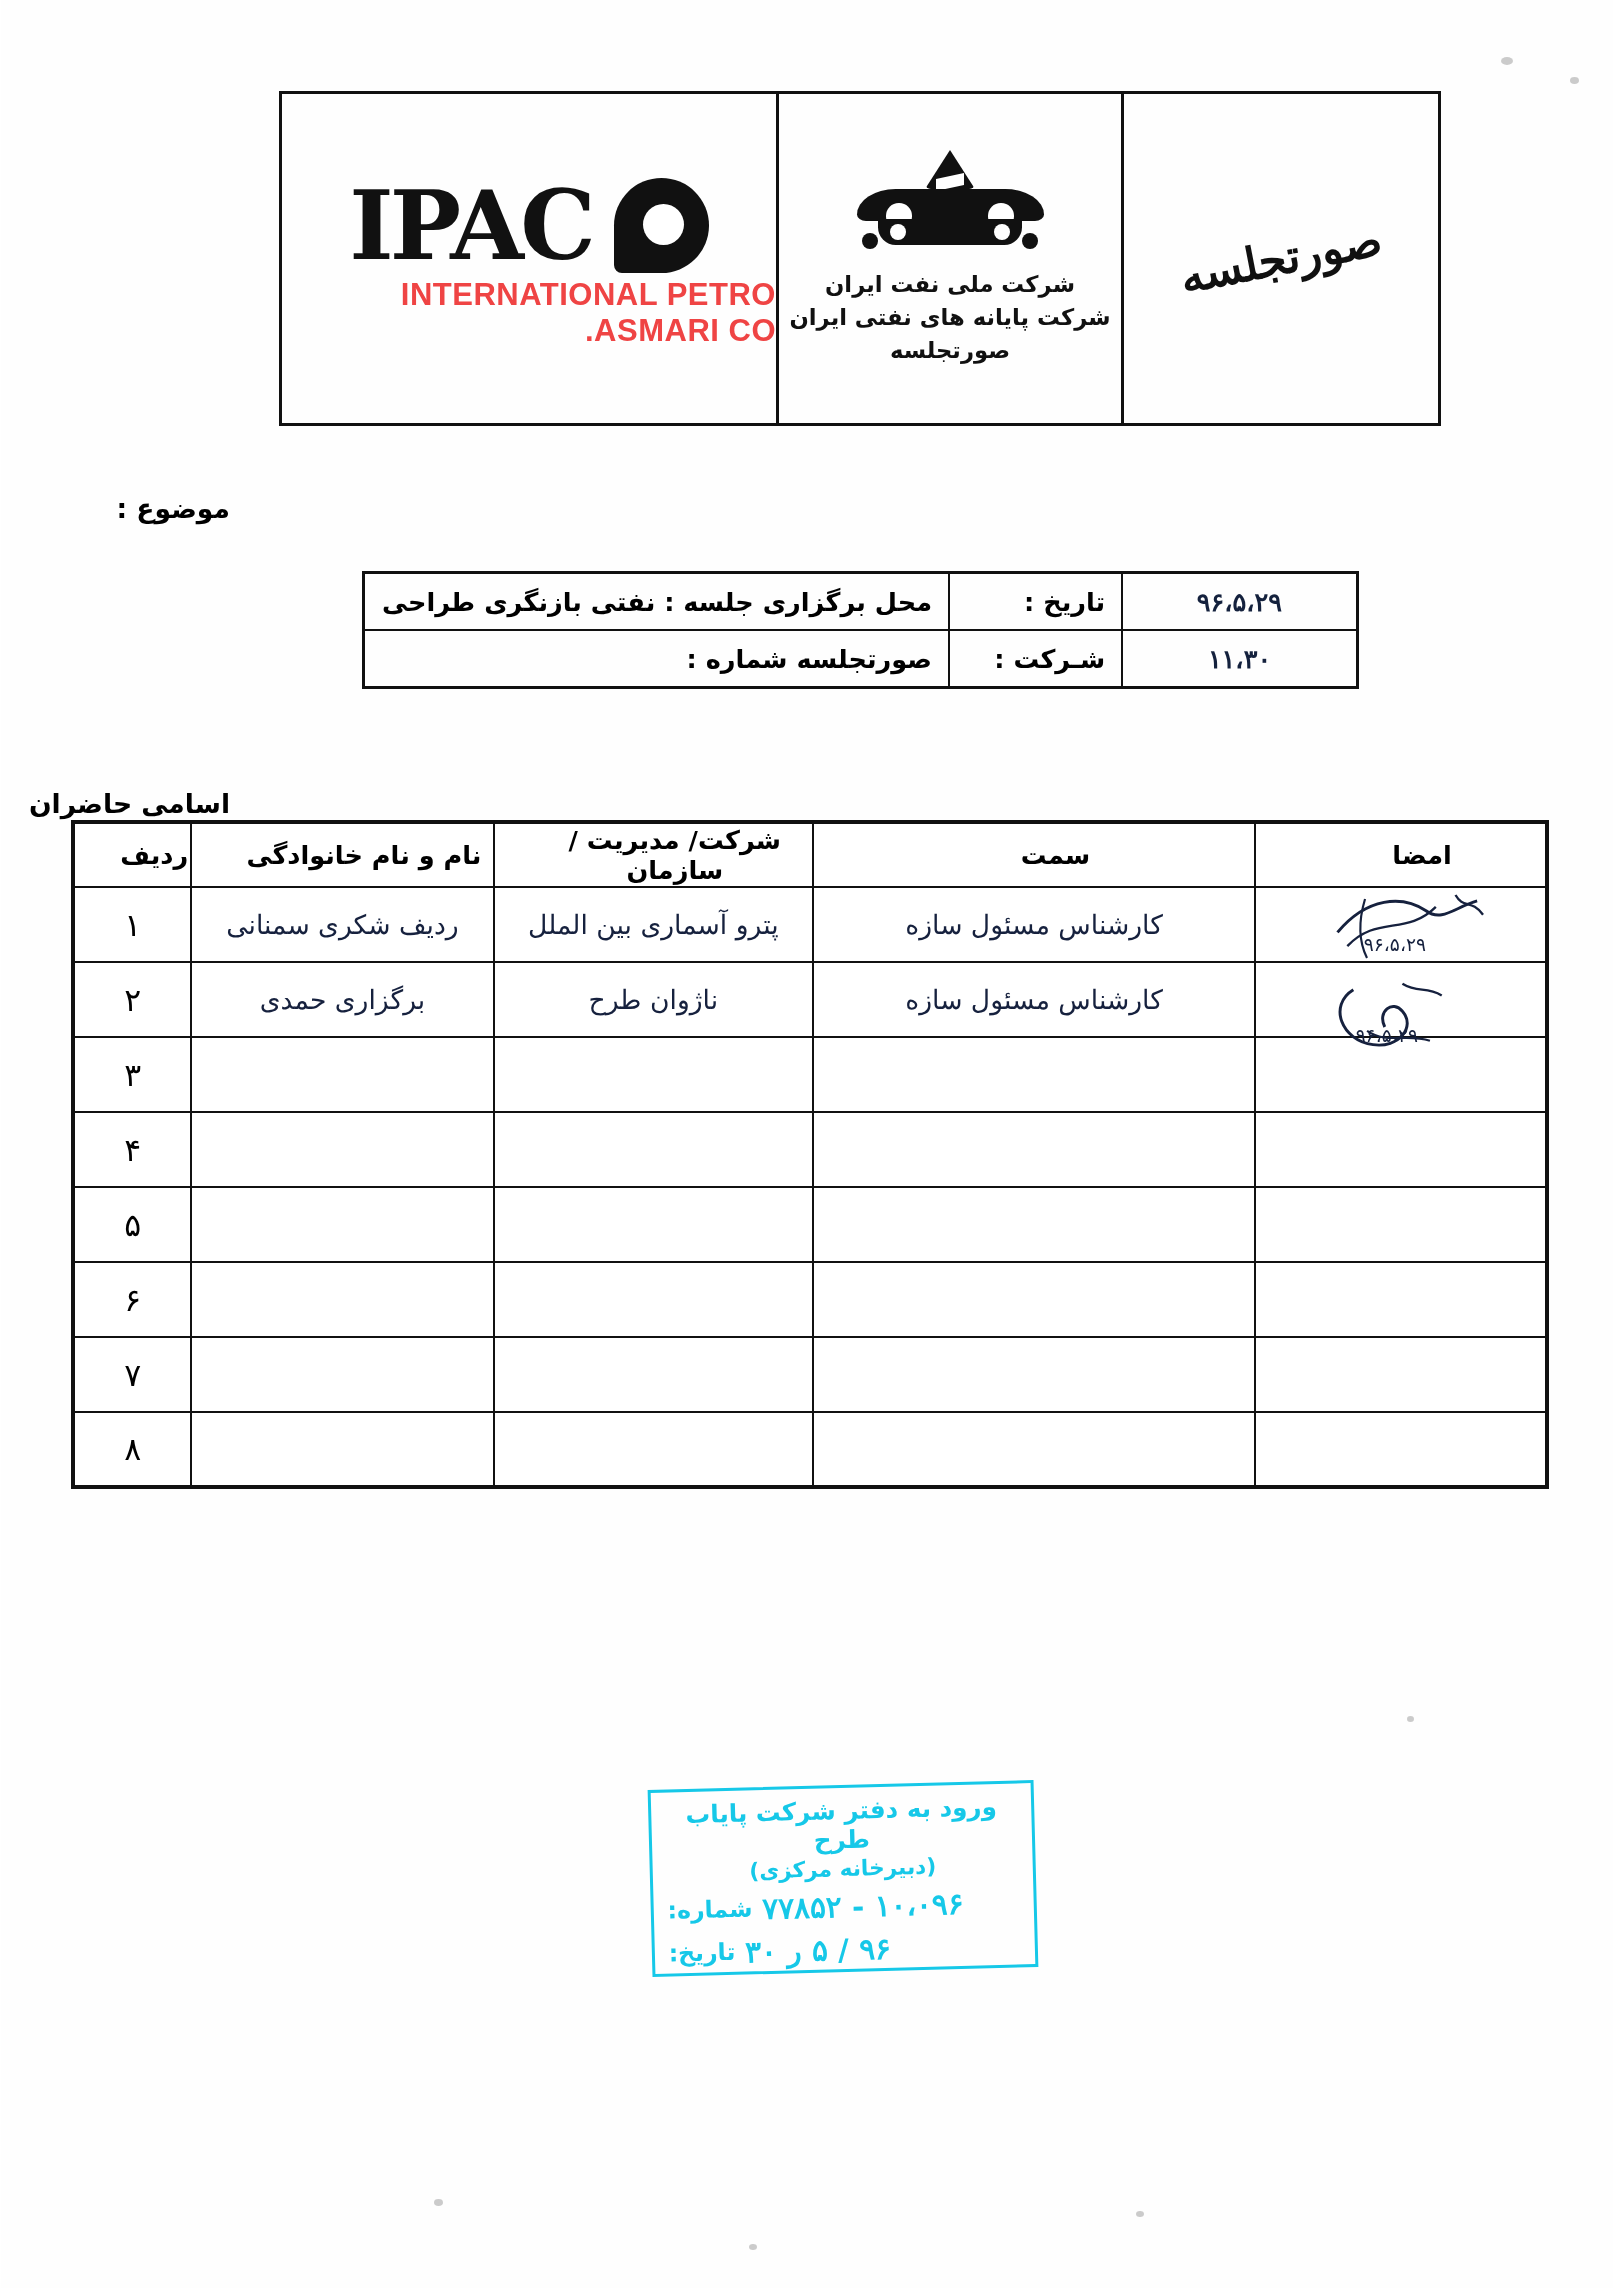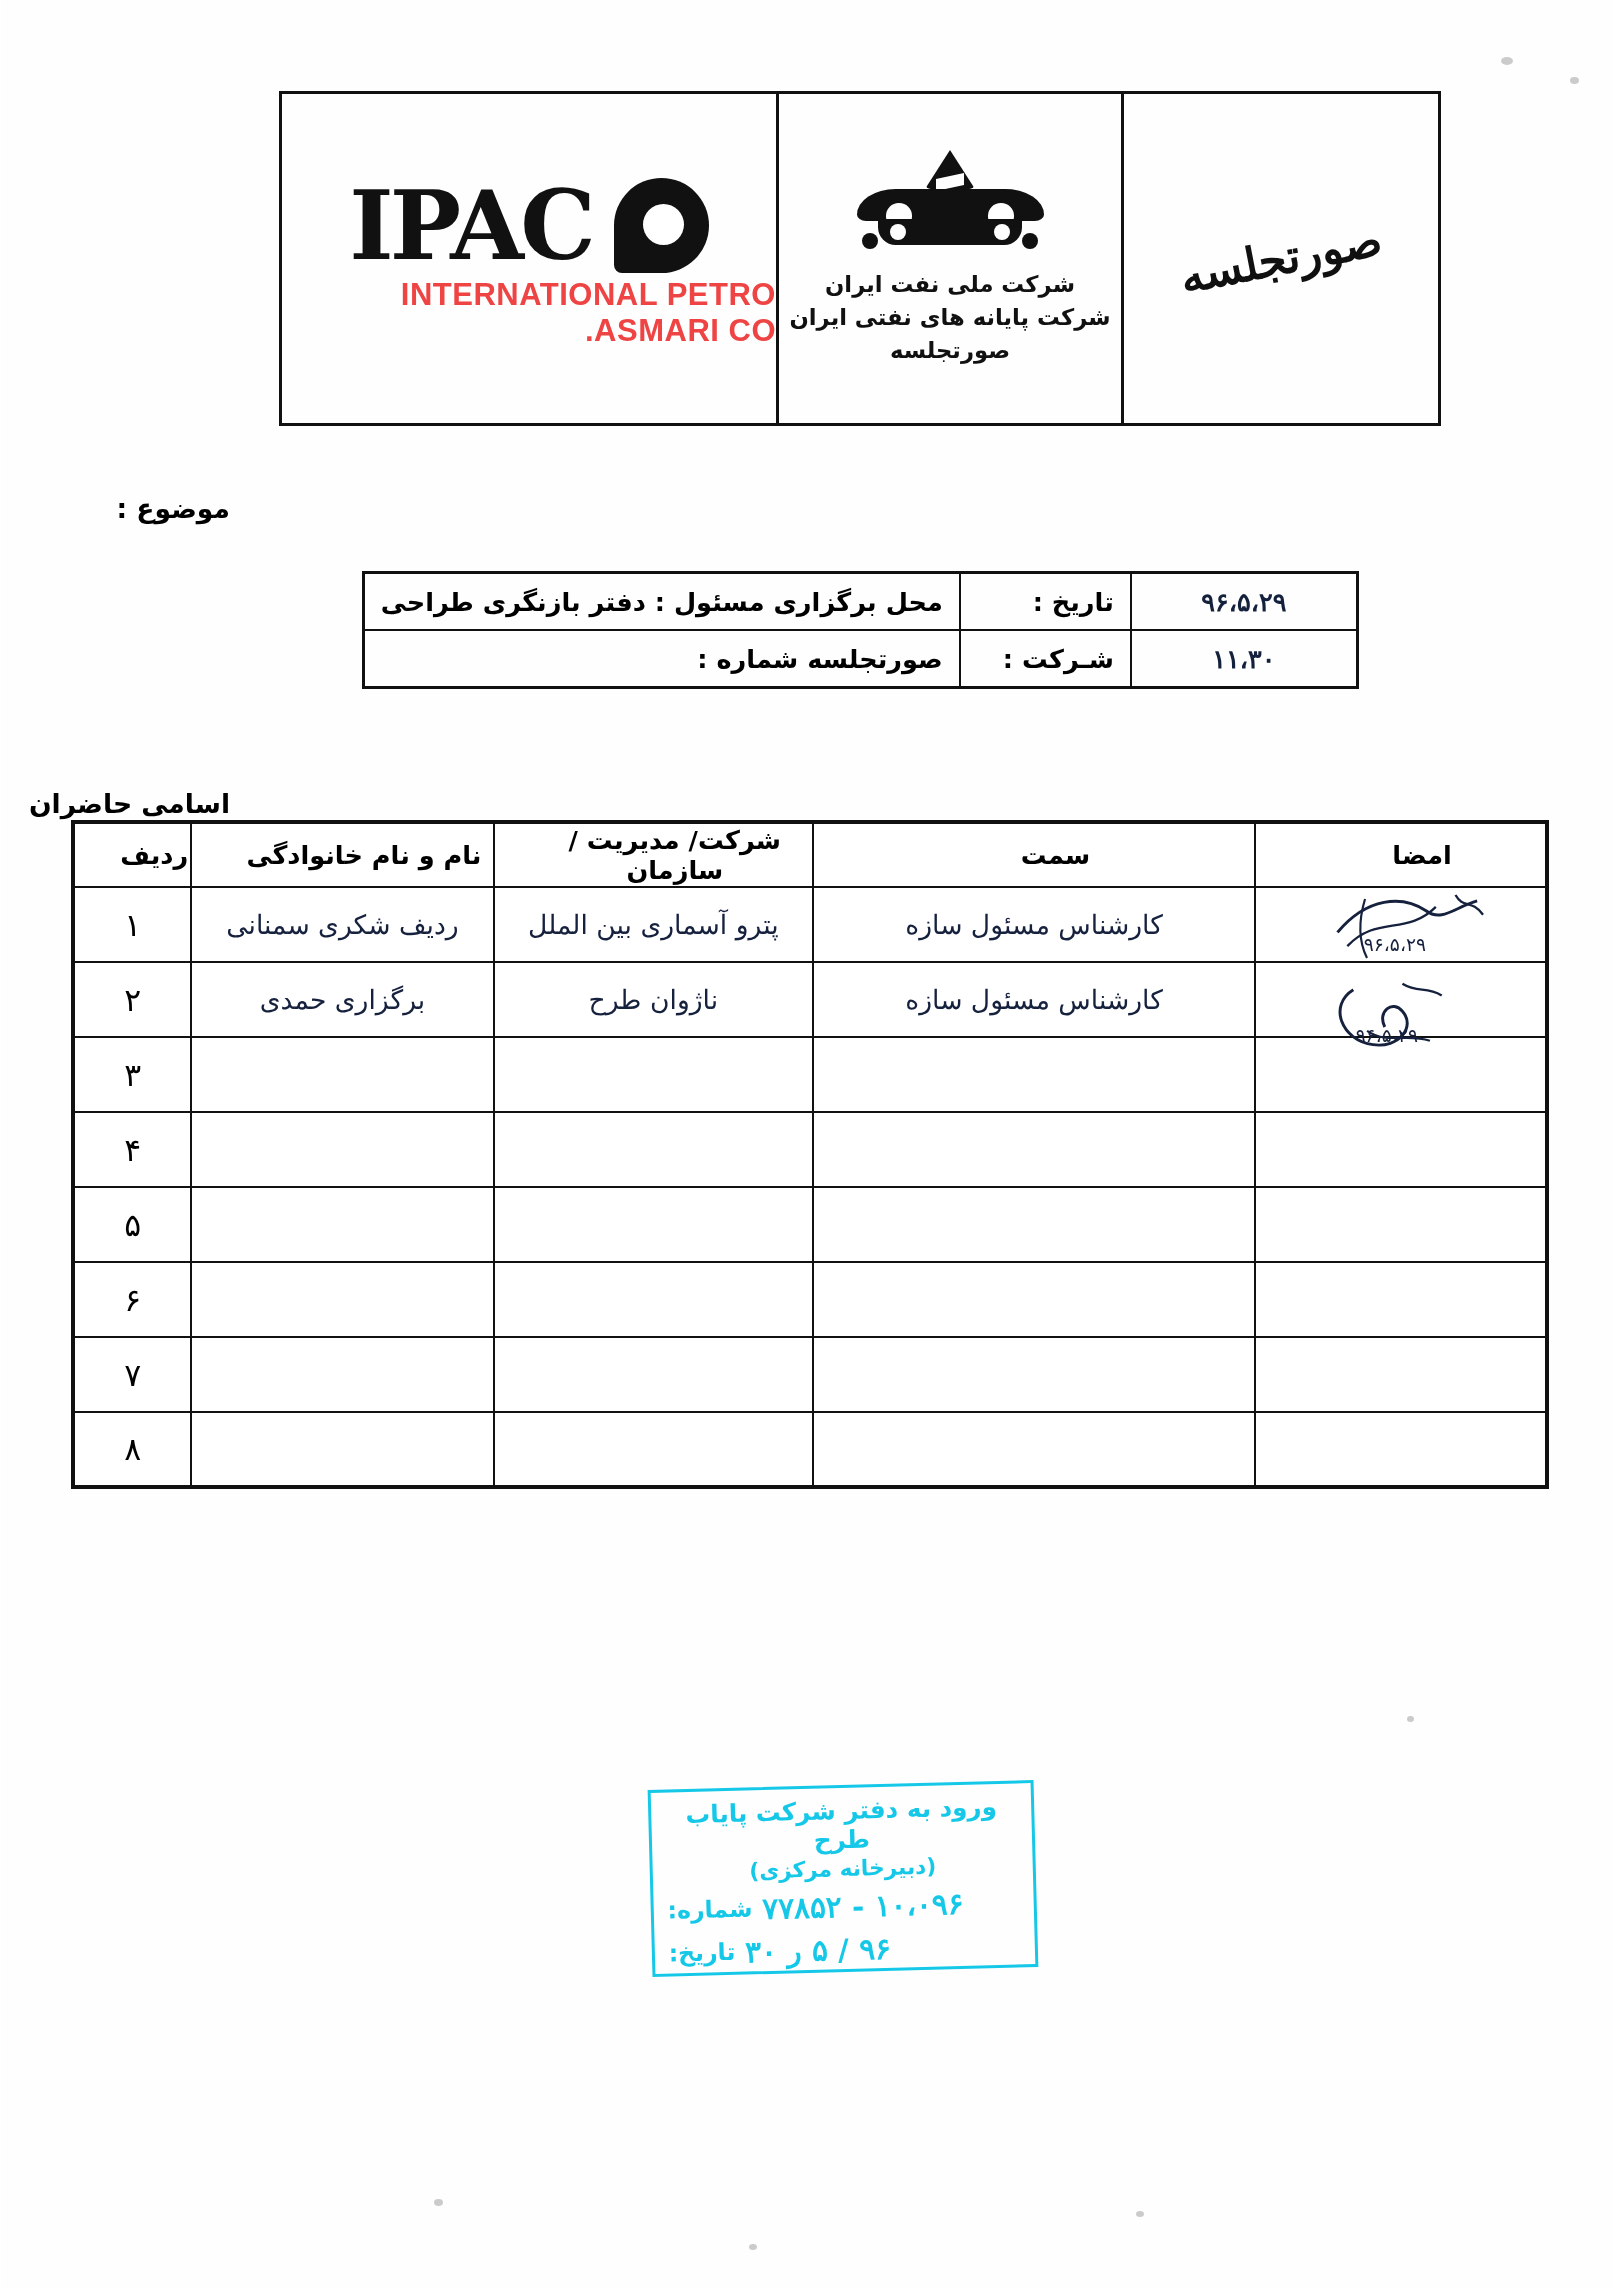--- a/index.html
+++ b/index.html
@@ -395,21 +395,21 @@
     </div>
   </div>
 
   <div class="subject-line">موضوع :</div>
 
   <table class="info-table">
     <tbody>
         <tr>
       <td class="info-val hand">۹۶،۵،۲۹</td>
       <td class="info-key">تاریخ :</td>
-      <td class="info-label-right">محل برگزاری مسئول : دفتر بازنگری طراحی</td>
+      <td class="info-label-right">محل برگزاری جلسه : نفتی بازنگری طراحی</td>
     </tr>
     <tr>
       <td class="info-val hand">۱۱،۳۰</td>
       <td class="info-key">شـرکت :</td>
       <td class="info-label-right">صورتجلسه شماره :</td>
     </tr>
   </tbody>
     </table>
 
   <div class="attendees-caption">اسامی حاضران در جلسه:</div>

